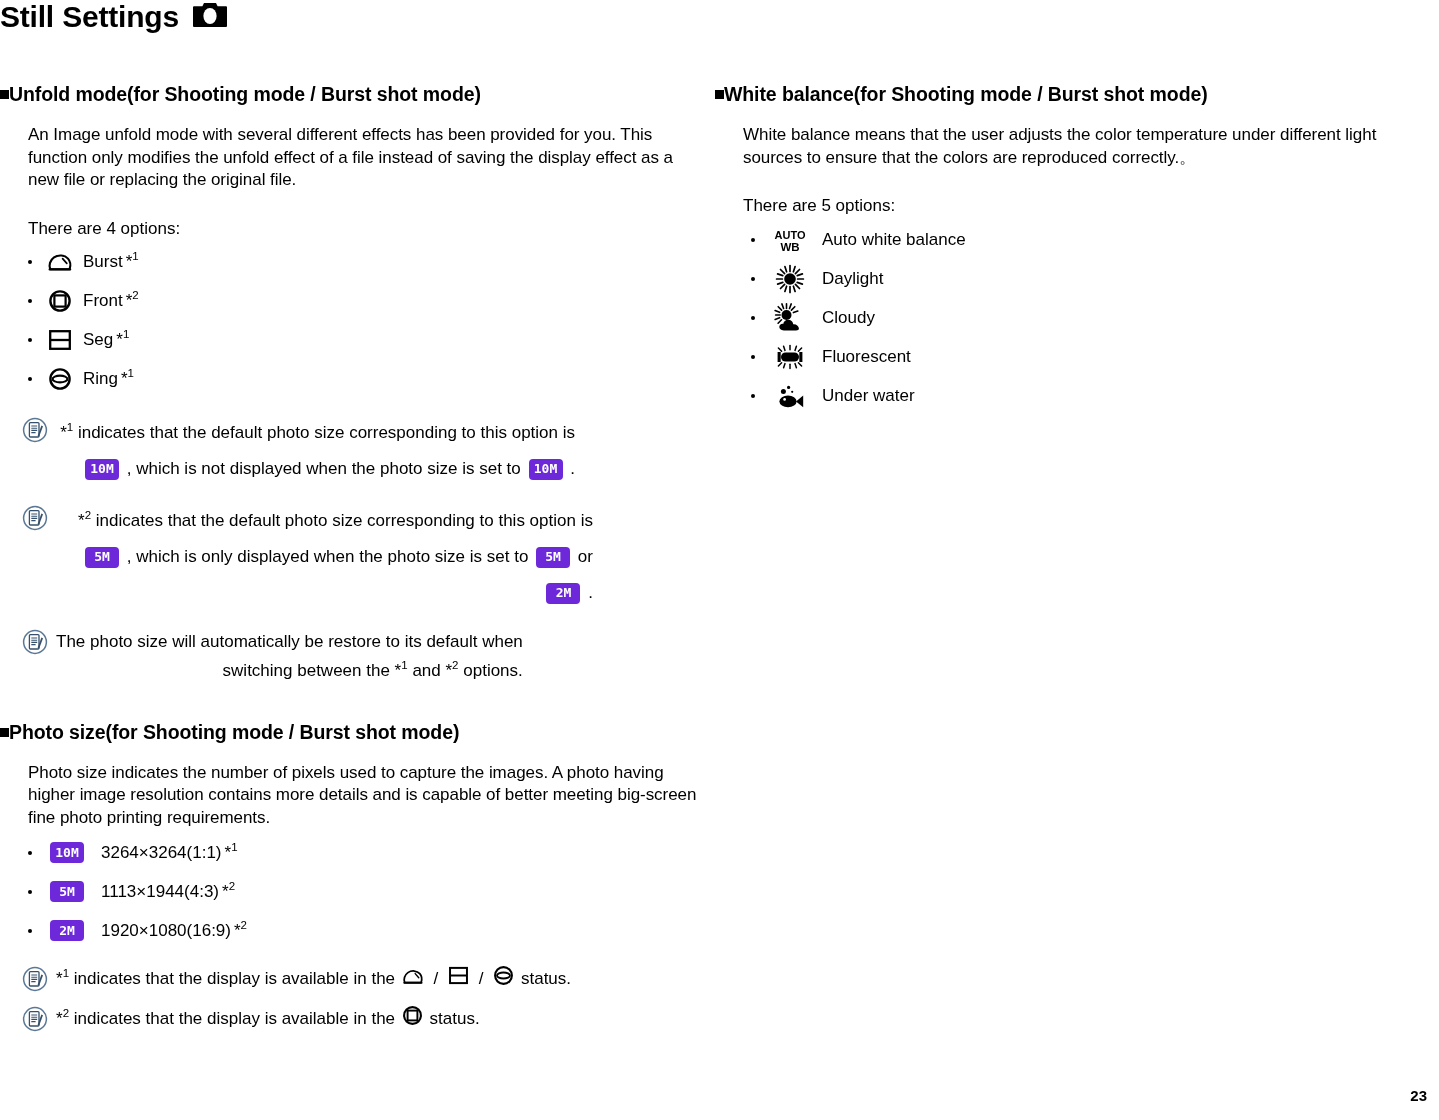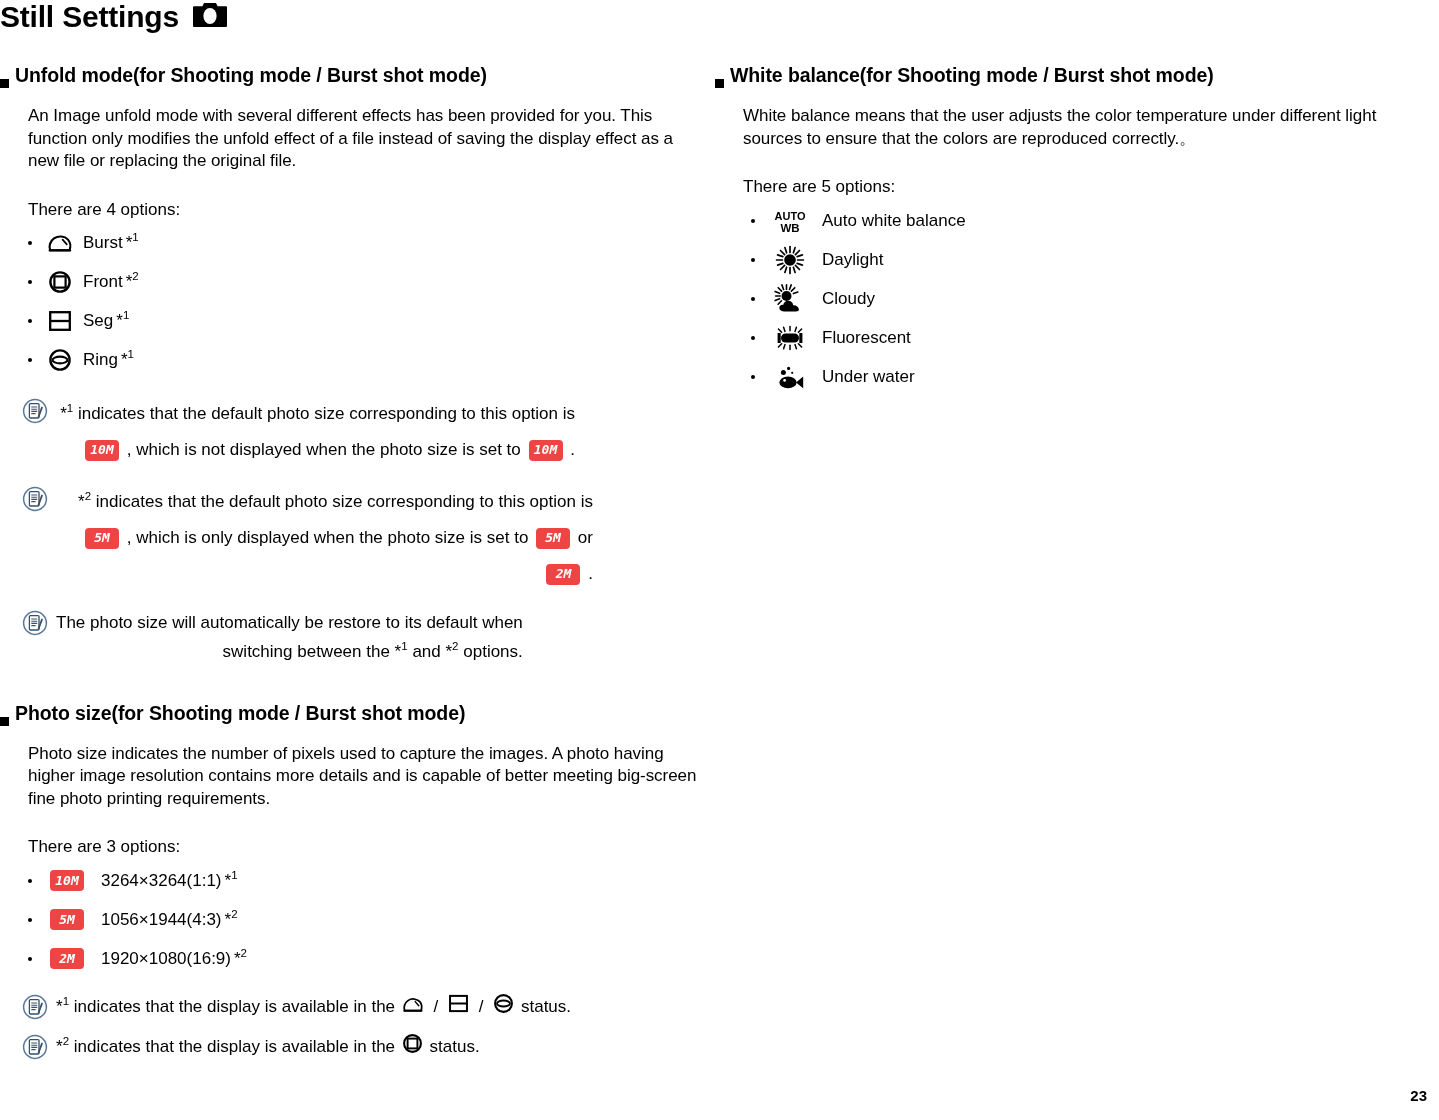--- a/index.html
+++ b/index.html
@@ -40,23 +40,24 @@
     top: 62px;
     width: 700px;
   }
   .col-left  { left: 0px; }
   .col-right { left: 715px; }
 
   
   .section { margin-bottom: 0; }
   .sec-head {
     display: flex;
-    align-items: flex-end;
-    gap: 6px;
+    align-items: flex-start;
+    gap: 0;
     margin-bottom: 7px;
+    margin-top: 19px;
   }
   .sq-bullet {
     width: 9px;
     height: 9px;
     background: #000;
     flex: 0 0 auto;
     margin-top: 9px;
   }
   .sec-title {
     font-size: 19.5px;
@@ -137,29 +138,28 @@
     max-width: 640px;
   }
   .note-body.lh-compact { line-height: 29px; }
   .note-indent { padding-left: 26px; display: block; }
 
   
   .badge {
     display: inline-flex;
     align-items: center;
     justify-content: center;
-    background: #ef4444;
+    background: #6d28d9;
     color: #fff;
     border-radius: 4px;
     font-family: "DejaVu Sans Mono", monospace;
     font-weight: bold;
     letter-spacing: 0px;
     vertical-align: middle;
     box-sizing: border-box;
-    font-style: italic;
   }
   .badge-sm { width: 34px; height: 21px; font-size: 13px; }
   .badge-inline { margin: 0 3px; }
 
   
   .inline-ico {
     display: inline-block;
     vertical-align: middle;
     margin: 0 2px;
   }
@@ -323,39 +323,38 @@
       </div>
     </div>
   </section>
 
   <section class="section" style="margin-top:34px;">
     <div class="sec-head">
       <span class="sq-bullet"></span>
       <span class="sec-title">Photo size(for Shooting mode / Burst shot mode)</span>
     </div>
     <p class="body-text tight">Photo size indicates the number of pixels used to capture the images. A photo having higher image resolution contains more details and is capable of better meeting big-screen fine photo printing requirements.</p>
-    <p class="lead-in">There are 3 options:</p>
 
     <ul class="opt-list">
       <li class="opt-item ps-item">
         <span class="opt-dot"></span>
         <span class="opt-glyph">
           <span class="badge badge-sm">10M</span>
         </span>
         <span class="opt-label">3264×3264(1:1)</span>
         <span class="ast-mark">
           <span>*</span><sup class="ast">1</sup>
         </span>
       </li>
       <li class="opt-item ps-item">
         <span class="opt-dot"></span>
         <span class="opt-glyph">
           <span class="badge badge-sm">5M</span>
         </span>
-        <span class="opt-label">1056×1944(4:3)</span>
+        <span class="opt-label">1113×1944(4:3)</span>
         <span class="ast-mark">
           <span>*</span><sup class="ast">2</sup>
         </span>
       </li>
       <li class="opt-item ps-item">
         <span class="opt-dot"></span>
         <span class="opt-glyph">
           <span class="badge badge-sm">2M</span>
         </span>
         <span class="opt-label">1920×1080(16:9)</span>

